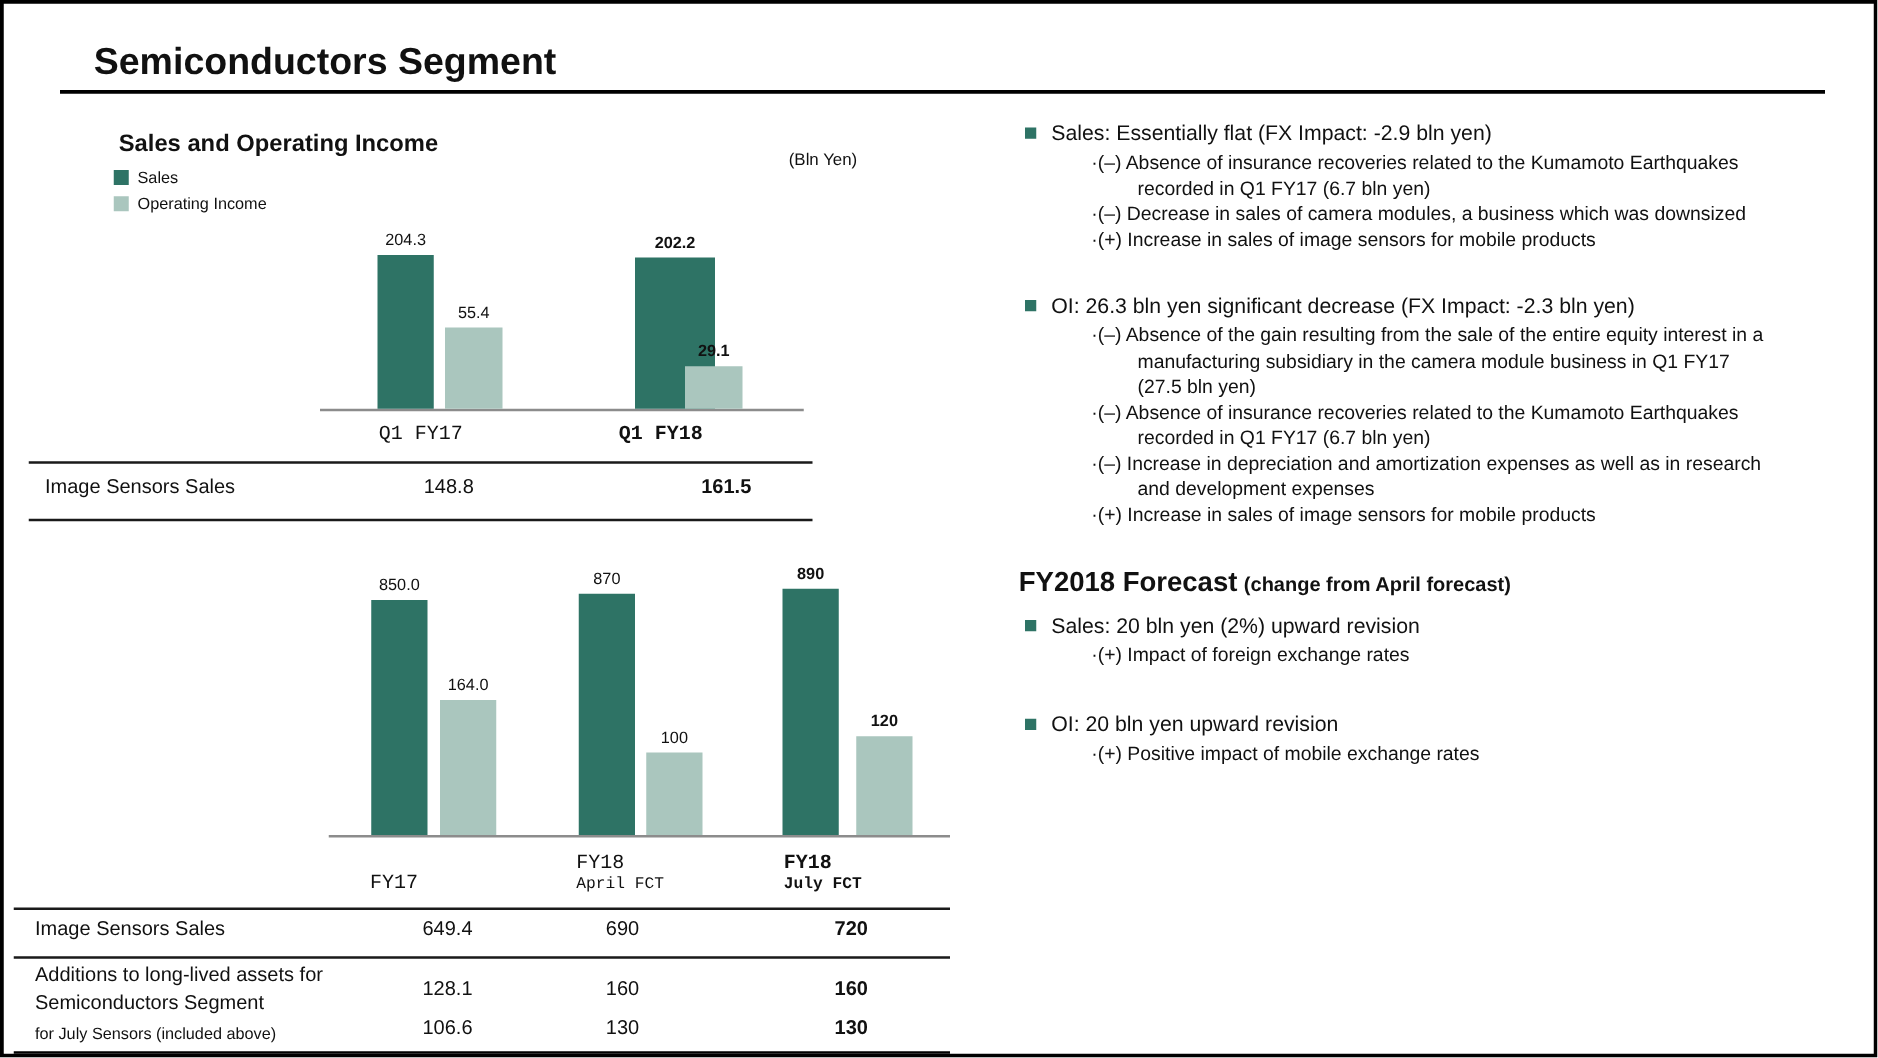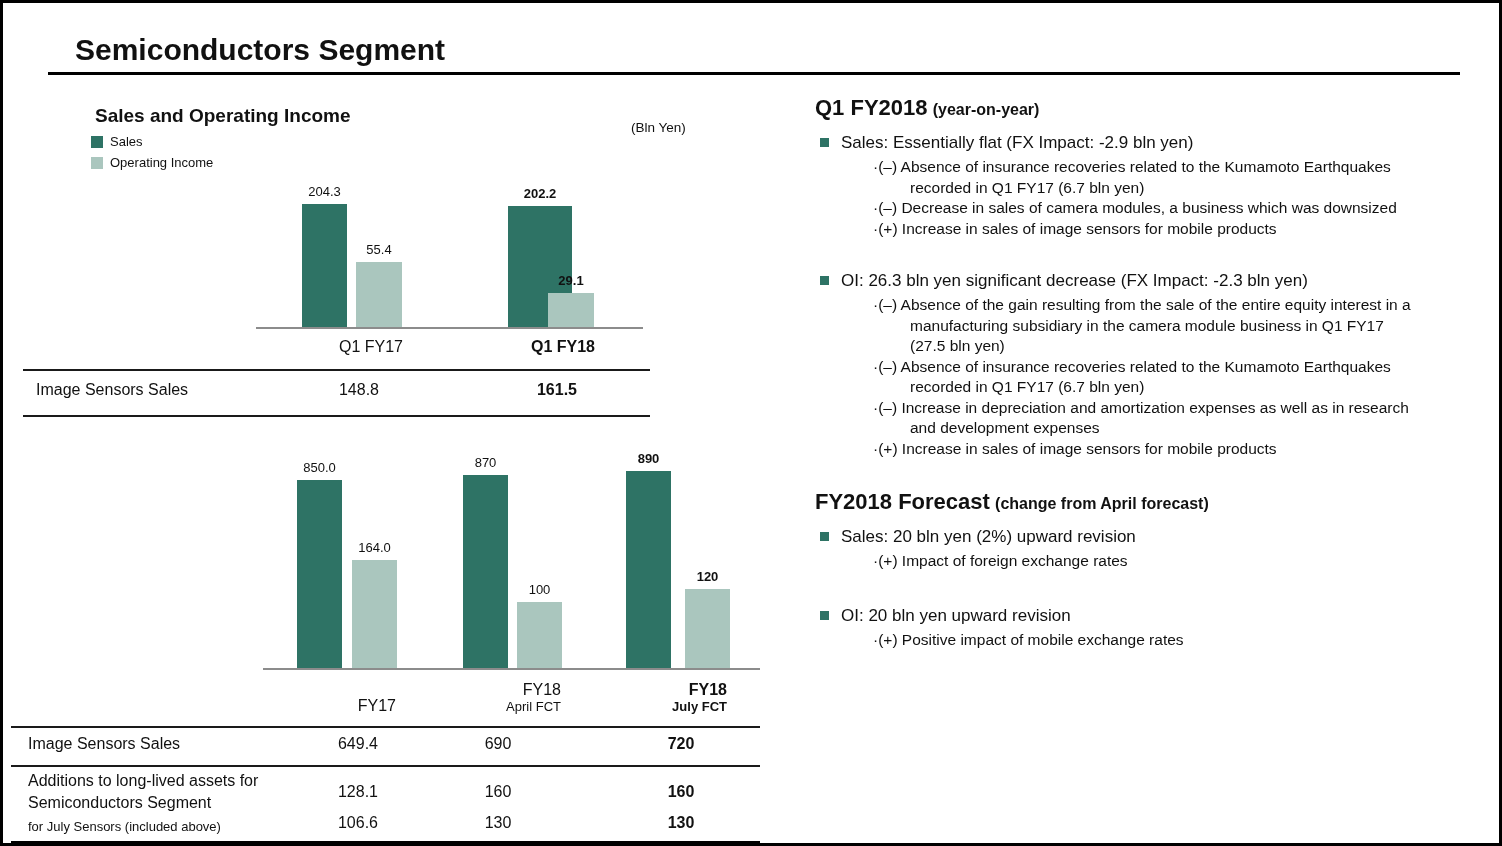--- a/index.html
+++ b/index.html
@@ -23,21 +23,21 @@
   
   .chart { position:absolute; border-bottom:2px solid #8c8c8c; }
   .chart1 { left:253px; top:170px; width:387px; height:154px; }
   .chart2 { left:260px; top:430px; width:497px; height:235px; }
   .bar { position:absolute; bottom:0; }
   .bar.dark  { background:var(--sales); }
   .bar.light { background:var(--oi); }
   .val { position:absolute; bottom:100%; margin-bottom:5px; left:50%;
          transform:translateX(-50%); font-size:13px; white-space:nowrap; }
   .emph { font-weight:bold; }
-  .xlab { position:absolute; width:100px; text-align:right; font-size:16px; line-height:18px; }
+  .xlab { position:absolute; width:100px; text-align:left; font-size:16px; line-height:18px;font-family:Liberation Mono, monospace; }
   .xlab .sub-line { font-size:13px; line-height:15px; }
 
   
   .dtable { position:absolute; border-top:2px solid #1a1a1a; }
   .t1 { left:20px; top:366px; width:627px; height:44px; border-bottom:2px solid #1a1a1a; }
   .t2 { left:8px;  top:723px; width:749px; height:113px; border-bottom:3px solid #000; }
   .t2-div { position:absolute; left:0; right:0; top:37px; height:2px; background:#1a1a1a; }
   .cell { position:absolute; font-size:16px; white-space:nowrap; }
   .cell.num { width:100px; text-align:center; }
   .small-label { font-size:13px; }
@@ -90,21 +90,21 @@
     <div class="bar light" style="left: 292px; width: 46px; height: 34.3px;">
       <span class="val emph">29.1</span>
       </div>
   </div>
   <div class="xlab" style="left:300px;top:335px">Q1 FY17</div>
   <div class="xlab emph" style="left:492px;top:335px">Q1 FY18</div>
 
   <div class="dtable t1">
     <span class="cell" style="left:13px;top:10px">Image Sensors Sales</span>
     <span class="cell num" style="left:286px;top:10px">148.8</span>
-    <span class="cell num emph" style="left:484px;top:10px">161.5</span>
+    <span class="cell num emph" style="left:508px;top:10px">161.5</span>
   </div>
 
   <div class="chart chart2">
     <div class="bar dark" style="left: 34px; width: 45px; height: 188.3px;">
       <span class="val">850.0</span>
       </div>
     <div class="bar light" style="left: 89px; width: 45px; height: 107.7px;">
       <span class="val">164.0</span>
       </div>
     <div class="bar dark" style="left: 200px; width: 45px; height: 192.7px;">
@@ -145,24 +145,20 @@
 
     <span class="cell small-label" style="left:17px;top:91px">for July Sensors (included above)</span>
     <span class="cell num" style="left:297px;top:86px">106.6</span>
     <span class="cell num" style="left:437px;top:86px">130</span>
     <span class="cell num emph" style="left:620px;top:86px">130</span>
   </div>
 
   <div class="right-col">
 
     <div class="section">
-      <h3 class="rp-head">
-        <span class="big">Q1 FY2018</span>
-        <span class="small">(year-on-year)</span>
-      </h3>
       <div class="bullet-group">
         <div class="bullet">
           <span class="sq"></span>
           <span>Sales: Essentially flat (FX Impact: -2.9 bln yen)</span>
         </div>
         <div class="sub">·(–) Absence of insurance recoveries related to the Kumamoto Earthquakes
 recorded in Q1 FY17 (6.7 bln yen)</div>
         <div class="sub">·(–) Decrease in sales of camera modules, a business which was downsized</div>
         <div class="sub">·(+) Increase in sales of image sensors for mobile products</div>
       </div>

